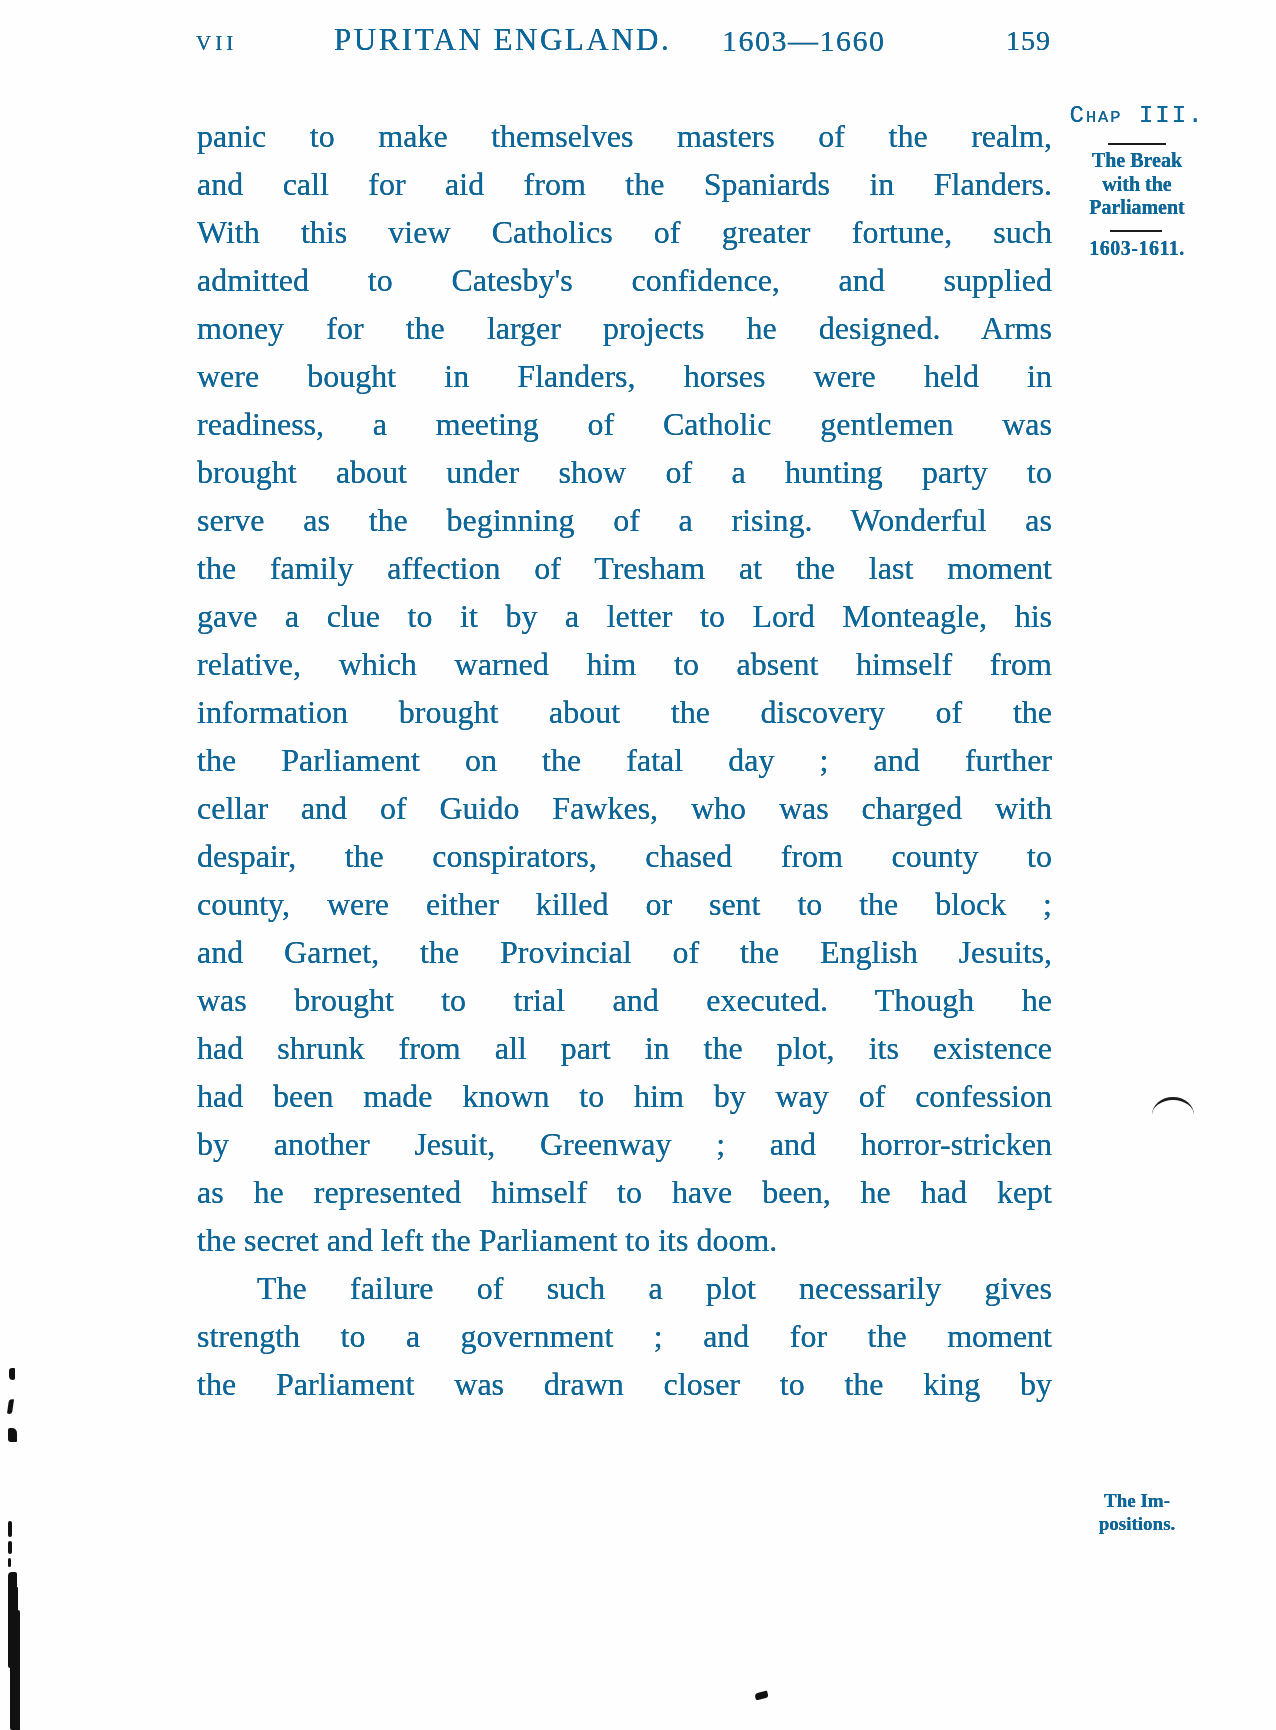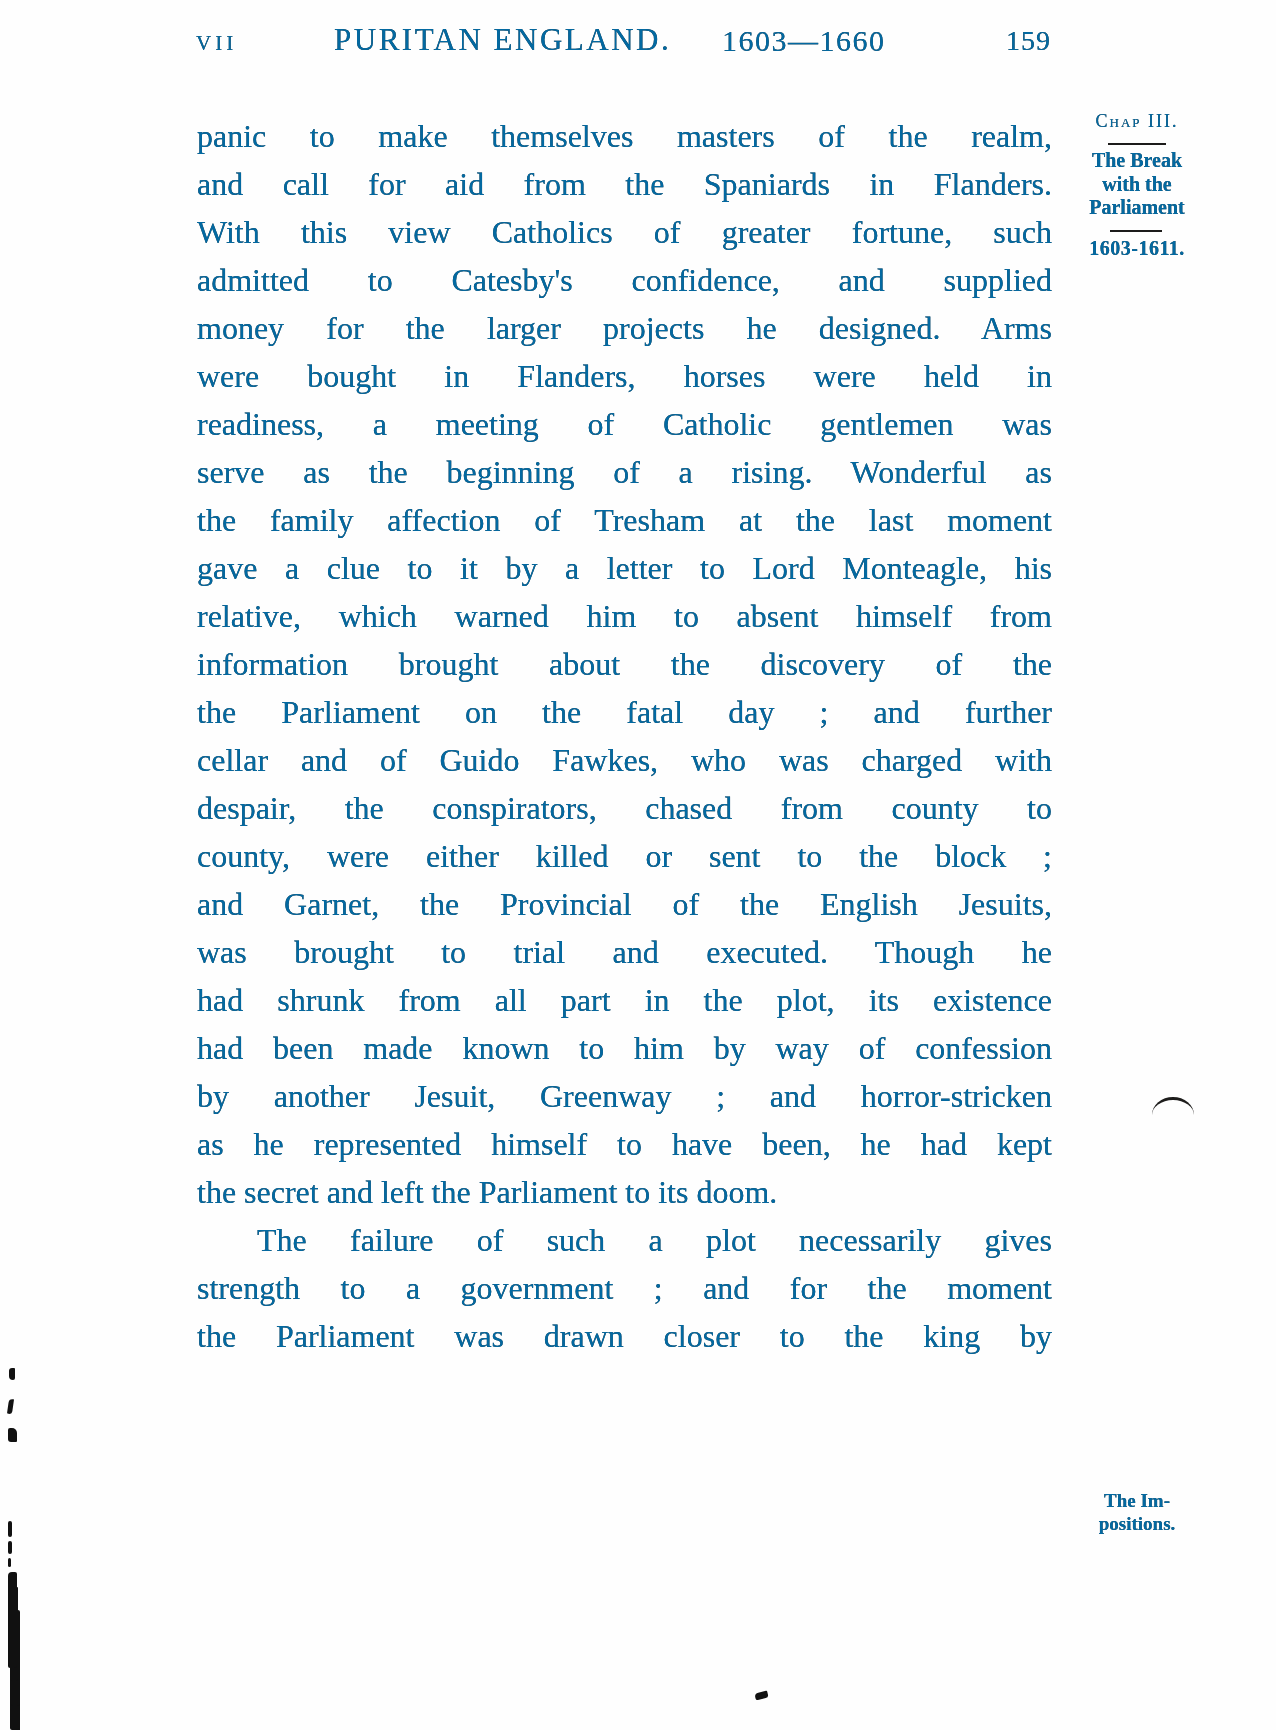--- a/index.html
+++ b/index.html
@@ -32,21 +32,21 @@
     text-align: justify;
     text-align-last: justify;
     height: 48px;
     overflow: visible;
   }
   .para1 .line:last-child { text-align-last: left; }
   .para2 .line:first-child { text-indent: 60px; }
   
   .margin-col { position: absolute; left: 1062px; top: 0; width: 150px; }
   .m-item { position: absolute; width: 100%; text-align: center; text-shadow: 0 0 0.4px rgba(10,10,10,.8); }
-  .m-chap { top: 111px; font-size: 18px; font-variant: small-caps; letter-spacing: 2px; }
+  .m-chap { top: 102px; font-size: 24px; font-variant: small-caps; letter-spacing: 2px; font-family: Liberation Mono, monospace; }
   .m-rule { position: absolute; border-top: 2px solid #1c1b1a; }
   .m-rule-1 { top: 143px; left: 46px; width: 58px; }
   .m-note-break { top: 149px; font-weight: bold; font-size: 20px; line-height: 23.5px; }
   .m-rule-2 { top: 230px; left: 48px; width: 52px; }
   .m-date { top: 237px; font-weight: bold; font-size: 20px; letter-spacing: 0.5px; font-family: Liberation Serif, serif; }
   .m-note-imp { top: 1489px; font-weight: bold; font-size: 19px; line-height: 23px; }
   
   .artifact { position: absolute; background: #111; }
   .speck1 { left: 9px;  top: 1368px; width: 6px; height: 12px; border-radius: 3px 1px 2px 4px; }
   .speck2 { left: 8px;  top: 1399px; width: 5px; height: 15px; border-radius: 4px 0 3px 1px; transform: rotate(8deg); }
@@ -81,20 +81,21 @@
 
   <div class="body-col">
     <div class="para para1">
         <div class="line">panic to make themselves masters of the realm,</div>
         <div class="line">and call for aid from the Spaniards in Flanders.</div>
         <div class="line">With this view Catholics of greater fortune, such</div>
         <div class="line">admitted to Catesby's confidence, and supplied</div>
         <div class="line">money for the larger projects he designed.  Arms</div>
         <div class="line">were bought in Flanders, horses were held in</div>
         <div class="line">readiness, a meeting of Catholic gentlemen was</div>
+        <div class="line">brought about under show of a hunting party to</div>
         <div class="line">serve as the beginning of a rising.  Wonderful as</div>
         <div class="line">the family affection of Tresham at the last moment</div>
         <div class="line">gave a clue to it by a letter to Lord Monteagle, his</div>
         <div class="line">relative, which warned him to absent himself from</div>
         <div class="line">information brought about the discovery of the</div>
         <div class="line">the Parliament on the fatal day ; and further</div>
         <div class="line">cellar and of Guido Fawkes, who was charged with</div>
         <div class="line">despair, the conspirators, chased from county to</div>
         <div class="line">county, were either killed or sent to the block ;</div>
         <div class="line">and Garnet, the Provincial of the English Jesuits,</div>

